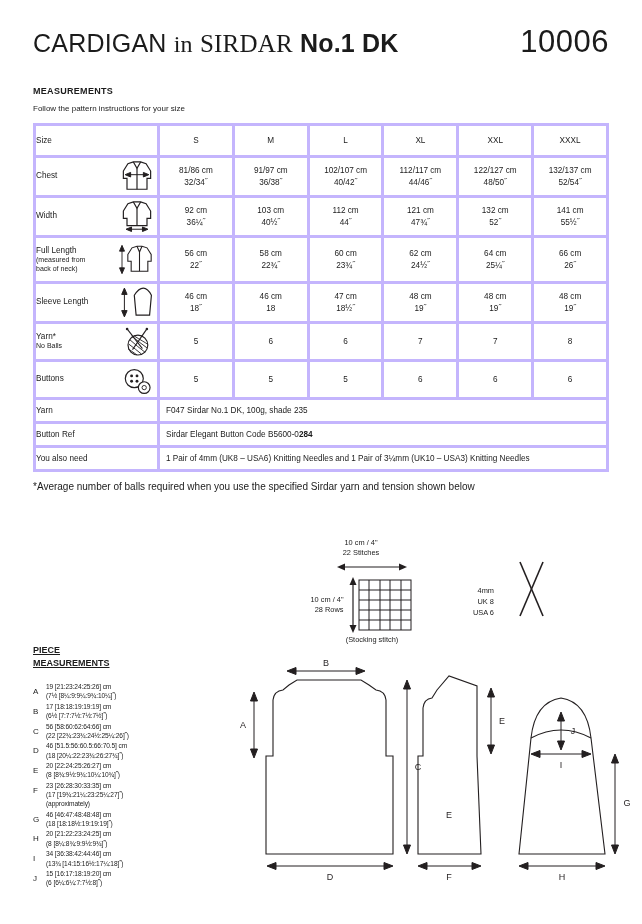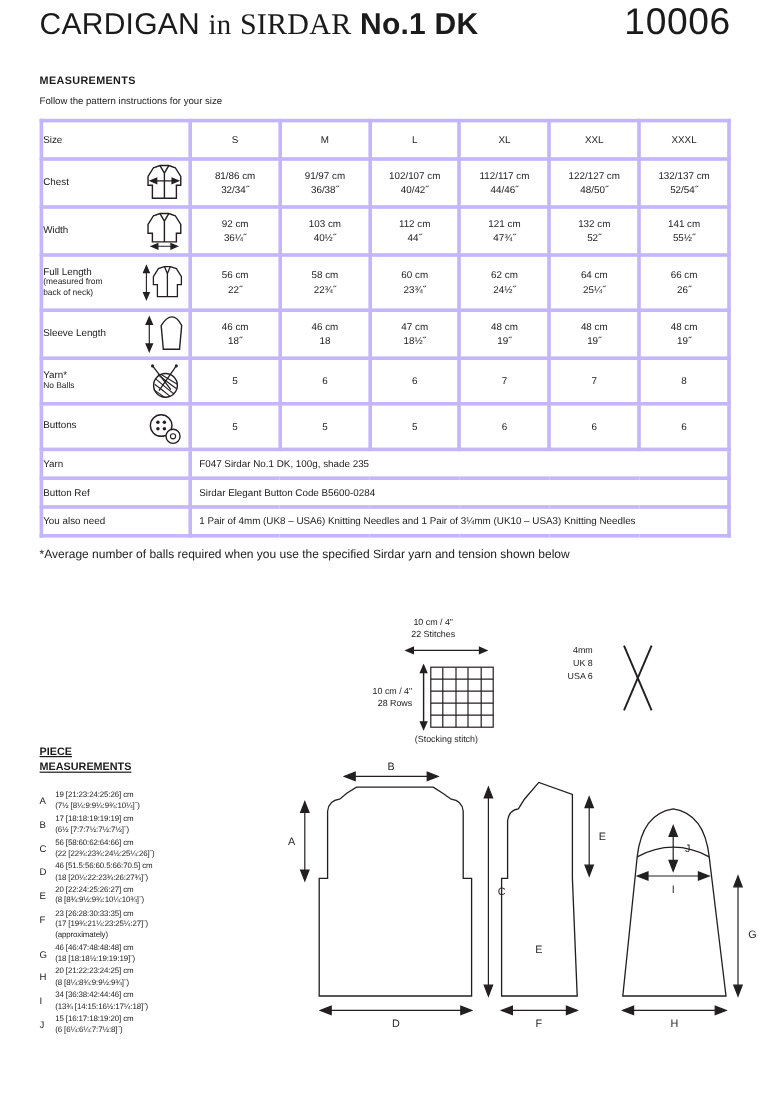--- a/index.html
+++ b/index.html
@@ -8,21 +8,21 @@
     width: 642px; height: 924px;
     background:#ffffff;
     font-family: "Liberation Sans", sans-serif;
     color:#1b1b1b;
     position:relative;
     overflow:hidden;
   }
   .page { position:relative; width:642px; height:924px; padding:0 33px; }
 
   
-  .header { display:flex; align-items:baseline; justify-content:space-between; }
+  .header { display:flex; align-items:baseline; justify-content:space-between; padding-top:24px; }
   .title { font-size:25px; letter-spacing:.2px; white-space:nowrap; }
   .t-cardigan { font-family:"Liberation Sans", sans-serif; font-weight:400; }
   .t-in { font-family:"Liberation Serif", serif; font-weight:400; font-size:24px; }
   .t-sirdar { font-family:"Liberation Serif", serif; font-weight:400; }
   .t-no1 { font-weight:bold; font-family:"Liberation Sans", sans-serif; }
   .patnum { font-size:31px; font-weight:400; letter-spacing:.5px; color:#1b1b1b; }
 
   
   .sec-head { font-size:9px; font-weight:bold; letter-spacing:.3px; margin-top:26px; }
   .sec-sub { font-size:8px; margin-top:8px; color:#1b1b1b; }
@@ -37,33 +37,33 @@
   .ico { width:40px; height:34px; flex:0 0 40px; display:flex; align-items:center; justify-content:center; }
   .val { text-align:center; line-height:1.35; padding:5px 2px; }
   .sz { text-align:center; font-size:8.5px; padding:9px 2px; }
   .r-chest td, .r-width td { height:40px; }
   .r-size td { height:32px; }
   .r-full td { height:46px; }
   .r-sleeve td { height:40px; }
   .r-yarn td, .r-buttons td { height:38px; }
   .info-row td { height:24px; font-size:8.2px; padding-left:8px; }
   .info-row .ival { padding-left:6px; }
-  .bold-part { font-weight:normal; }
+  .bold-part { font-weight:bold; }
   .foot-note { font-size:10px; margin-top:9px; }
 
   
   .tension-wrap { position:relative; height:130px; margin-top:16px; }
   .tension-head { font-size:9px; font-weight:bold; line-height:1.45; }
   .swatch-block { position:absolute; left:228px; top:30px; width:200px; }
   .sw-top { text-align:center; font-size:7.4px; line-height:1.35; }
   .sw-mid { display:flex; align-items:center; justify-content:center; margin-top:1px; }
   .sw-left-lbl { font-size:7.4px; text-align:right; line-height:1.35; margin-right:4px; }
   .grid-sq { width:54px; height:52px; }
   .sw-bottom { text-align:center; font-size:7.4px; margin-top:2px; padding-left:22px; }
-  .needle-block { position:absolute; left:440px; top:52px; display:flex; align-items:flex-start;gap:16px; }
+  .needle-block { position:absolute; left:440px; top:52px; display:flex; align-items:flex-end;gap:16px; }
   .needle-lbl { font-size:7.4px; text-align:right; line-height:1.5; margin-right:4px; }
 
   
   .pieces { position:relative; margin-top:6px; height:300px; }
   .pm-head { font-size:9px; font-weight:bold; line-height:1.45;text-decoration:underline; }
   .legend { margin-top:12px; width:160px; }
   .leg-row { display:flex; align-items:flex-start; margin-bottom:1px; }
   .leg-key { width:13px; flex:0 0 13px; font-size:8px; padding-top:5px; }
   .leg-vals { font-size:6.6px; line-height:1.42; letter-spacing:-.1px; }
   .diagrams { position:absolute; left:180px; top:14px; width:430px; height:250px; }

